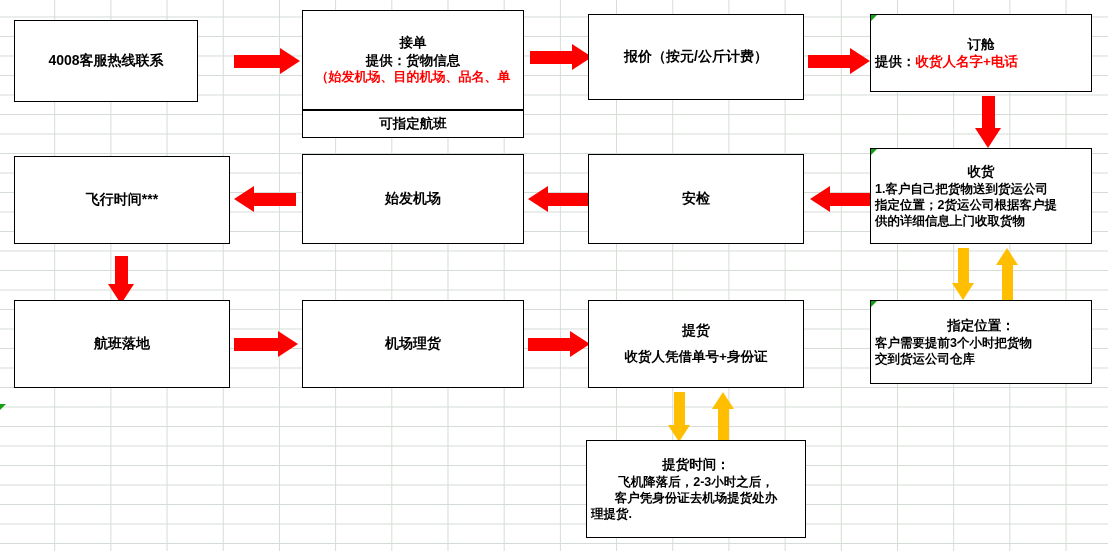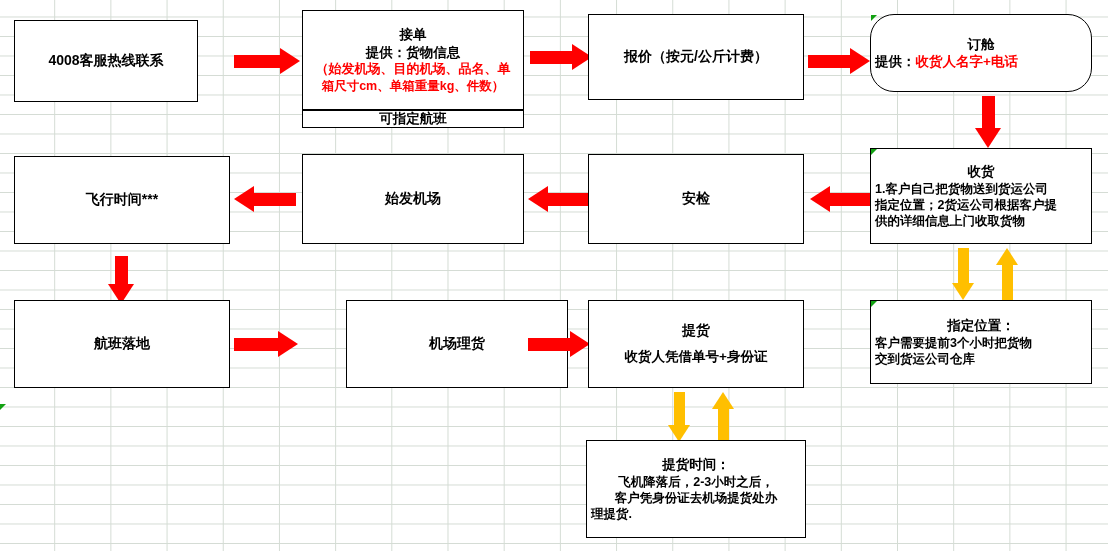--- a/index.html
+++ b/index.html
@@ -92,42 +92,41 @@
 
   <div class="arrow ar-right" style="left:234px; top:48px; width:66px; height:27px;">
     <div class="shaft" style="width:48px;"></div>
     <div class="head"></div>
   </div>
 
   <div class="box" style="left:302px; top:10px; width:222px; height:100px; font-size:13.5px;">
     <span class="ln">接单</span>
     <span class="ln">提供：货物信息</span>
     <span class="ln red" style="font-size:13px;">（始发机场、目的机场、品名、单</span>
-    <span class="ln red" style="font-size:12.5px;">箱尺寸cm、单箱重量kg、件数）</span>
-  </div>
-
-  <div class="box" style="left:302px; top:110px; width:222px; height:18px; font-size:13.5px;">
+  </div>
+
+  <div class="box" style="left:302px; top:110px; width:222px; height:28px; font-size:13.5px;">
     <span class="ln">可指定航班</span>
   </div>
 
   <div class="arrow ar-right" style="left:530px; top:44px; width:62px; height:27px;">
     <div class="shaft" style="width:44px;"></div>
     <div class="head"></div>
   </div>
 
   <div class="box" style="left:588px; top:14px; width:216px; height:86px; font-size:14px;">
     <span class="ln">报价（按元/公斤计费）</span>
   </div>
 
   <div class="arrow ar-right" style="left:808px; top:48px; width:62px; height:27px;">
     <div class="shaft" style="width:44px;"></div>
     <div class="head"></div>
   </div>
 
-  <div class="box lft" style="left:870px; top:14px; width:222px; height:78px; font-size:13.5px; align-items:stretch; justify-content:center;border-radius:24px;">
+  <div class="box lft" style="left:870px; top:14px; width:222px; height:78px; font-size:13.5px; align-items:stretch; justify-content:center;">
     <span class="corner-mark" style="left:0; top:0;"></span>
     <span class="ln" style="text-align:center;">订舱</span>
     <span class="ln" style="text-align:left; margin-top:0;">
       <span>提供：</span><span class="red">收货人名字+电话</span>
     </span>
   </div>
 
   <div class="arrow ar-down" style="left:975px; top:96px; width:27px; height:52px;">
     <div class="shaft" style="height:34px;"></div>
     <div class="head"></div>
@@ -184,21 +183,21 @@
 
   <div class="box" style="left:14px; top:300px; width:216px; height:88px; font-size:14px;">
     <span class="ln">航班落地</span>
   </div>
 
   <div class="arrow ar-right" style="left:234px; top:331px; width:64px; height:27px;">
     <div class="shaft" style="width:46px;"></div>
     <div class="head"></div>
   </div>
 
-  <div class="box" style="left:302px; top:300px; width:222px; height:88px; font-size:14px;margin-left:44px;">
+  <div class="box" style="left:302px; top:300px; width:222px; height:88px; font-size:14px;">
     <span class="ln">机场理货</span>
   </div>
 
   <div class="arrow ar-right" style="left:528px; top:331px; width:62px; height:27px;">
     <div class="shaft" style="width:44px;"></div>
     <div class="head"></div>
   </div>
 
   <div class="box" style="left:588px; top:300px; width:216px; height:88px; font-size:13.5px;">
     <span class="ln" style="font-size:14px;">提货</span>

